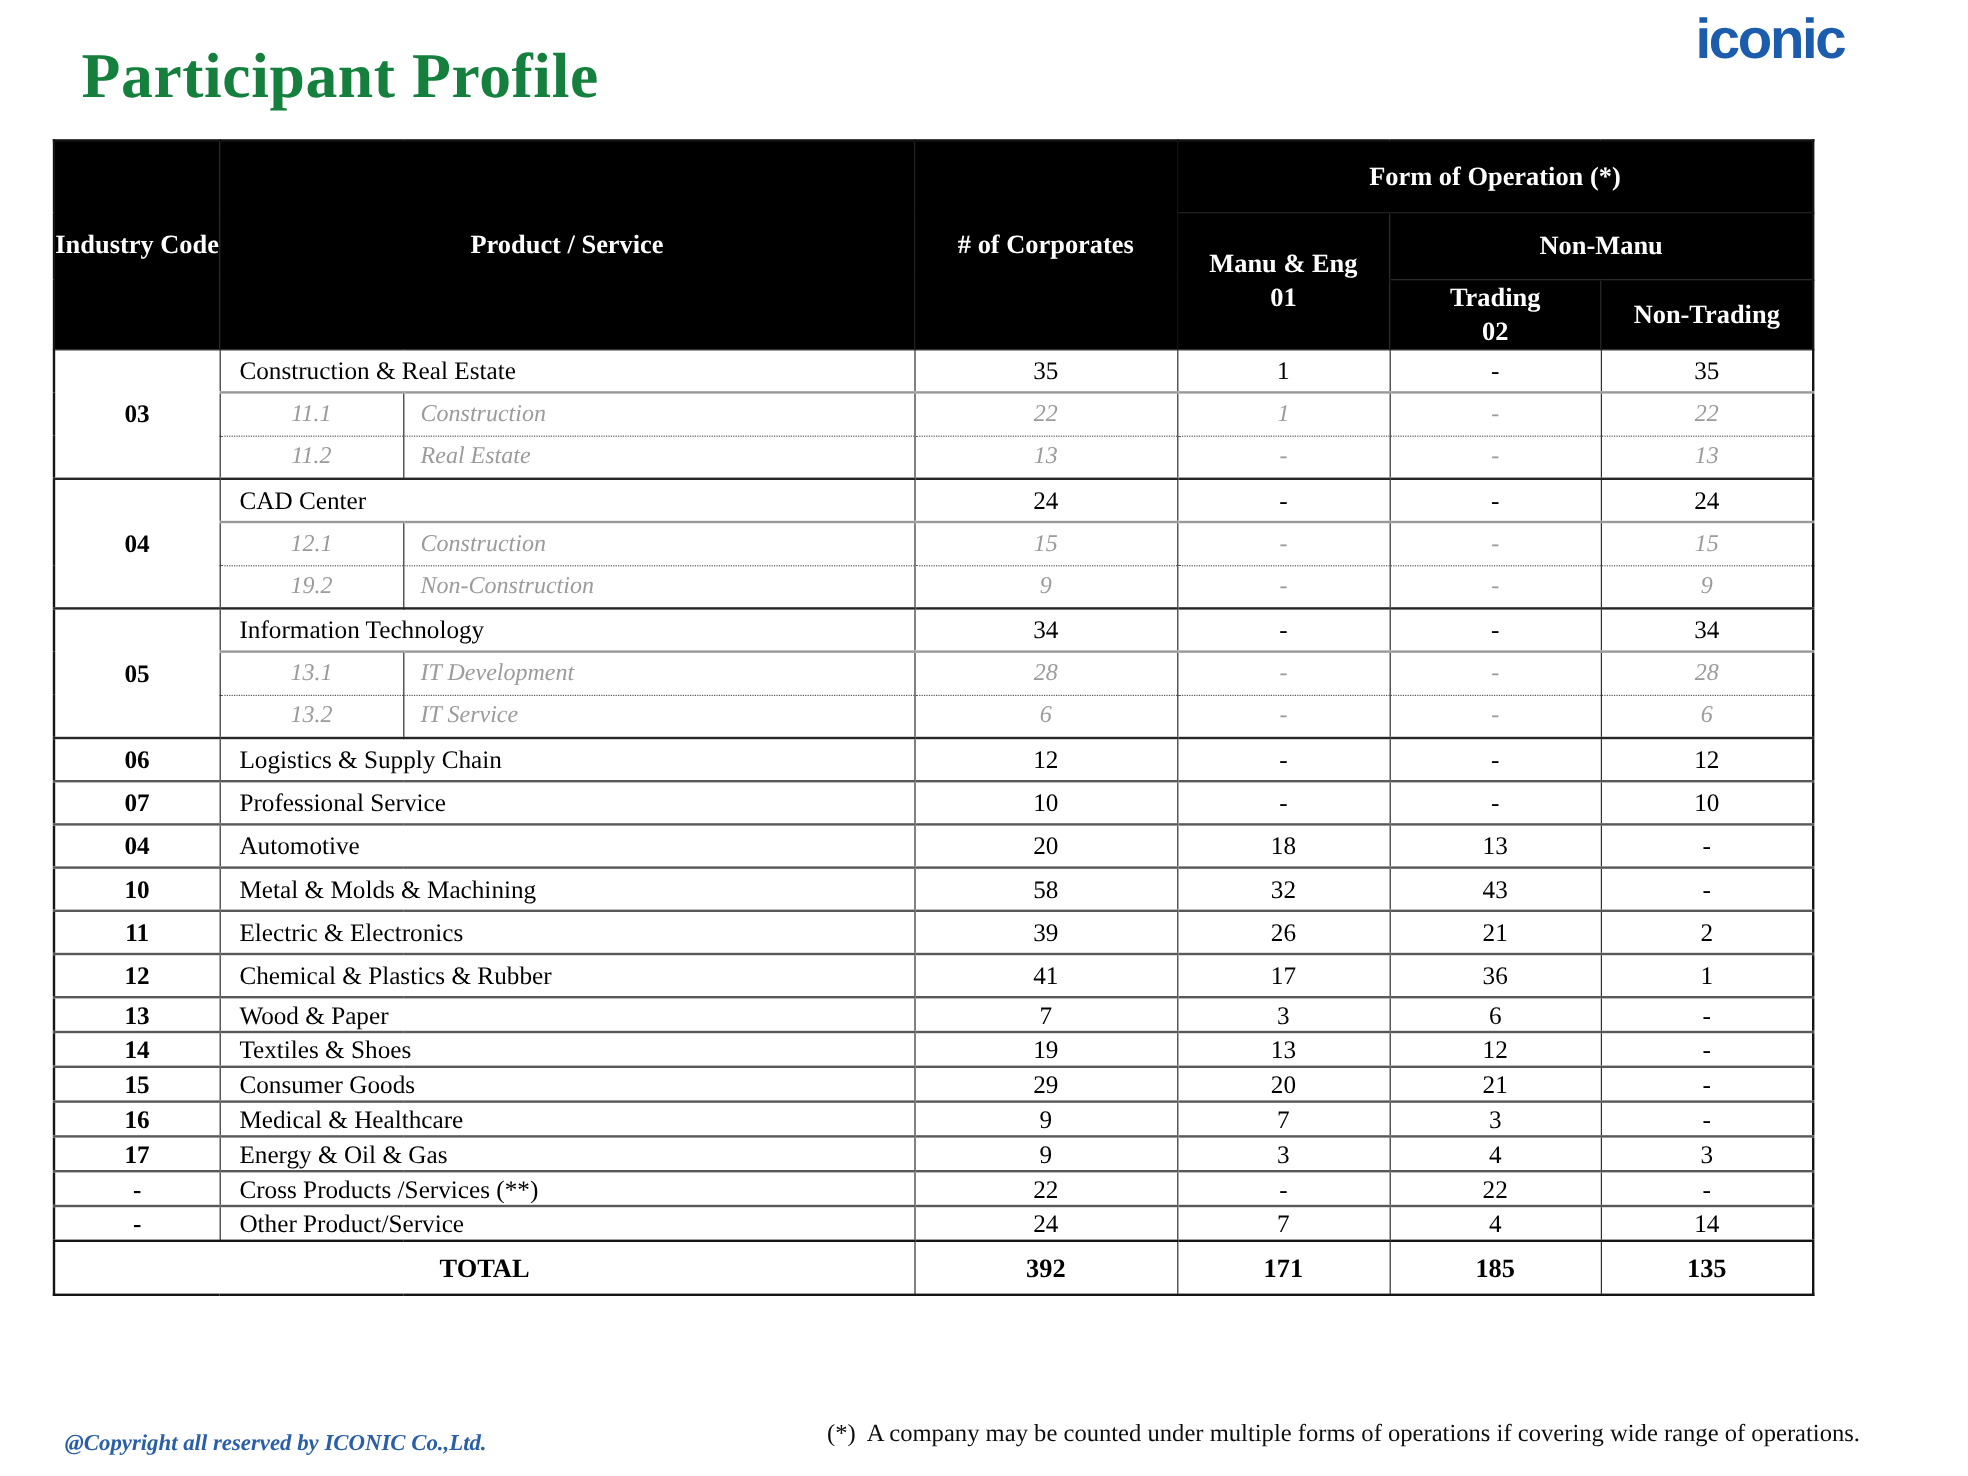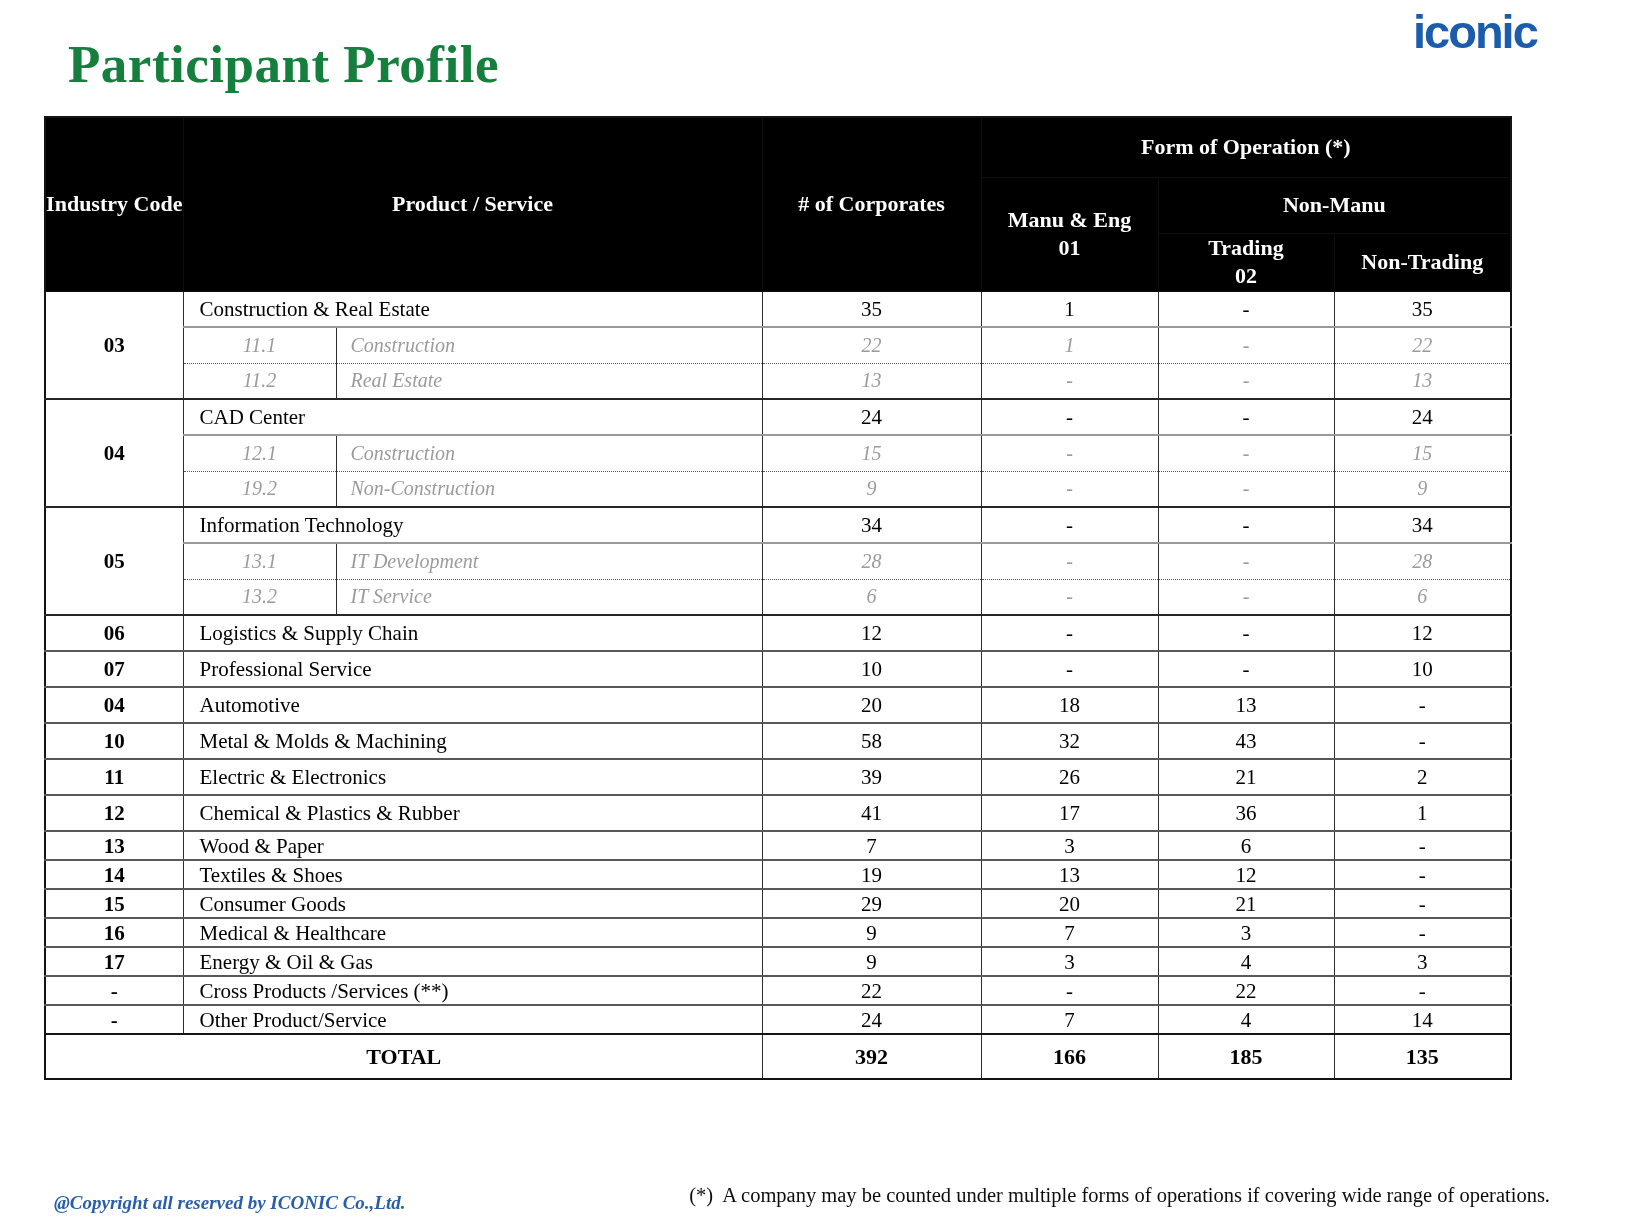--- a/index.html
+++ b/index.html
@@ -284,21 +284,21 @@
         <td class="code-cell" rowspan="1">-</td>
         <td class="name-cell" colspan="2">Other Product/Service</td>
         <td>24</td>
         <td>7</td>
         <td>4</td>
         <td>14</td>
       </tr>
       <tr class="total-row">
         <td colspan="3">TOTAL</td>
         <td>392</td>
-        <td>166</td>
+        <td>171</td>
         <td>185</td>
         <td>135</td>
       </tr>
     </tbody>
 </table>
 
 <div class="footnotes">
   <div>(*)  A company may be counted under multiple forms of operations if covering wide range of operations.</div>
   
 </div>

